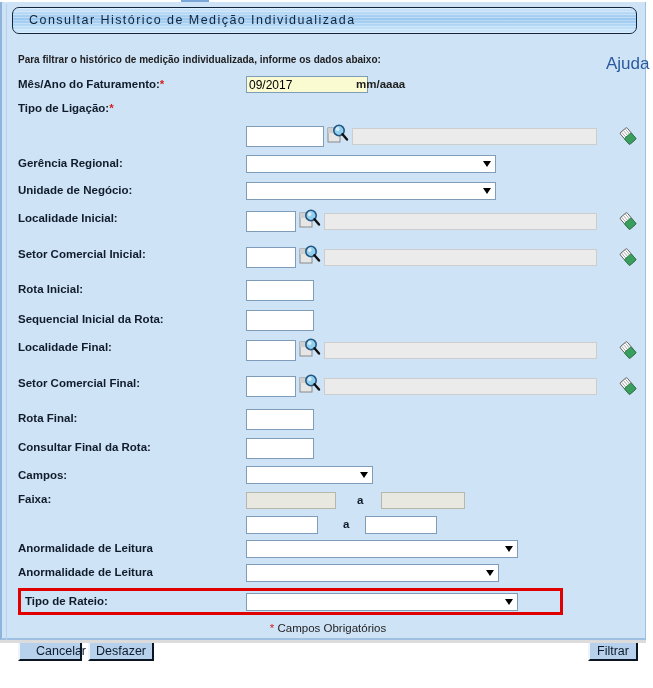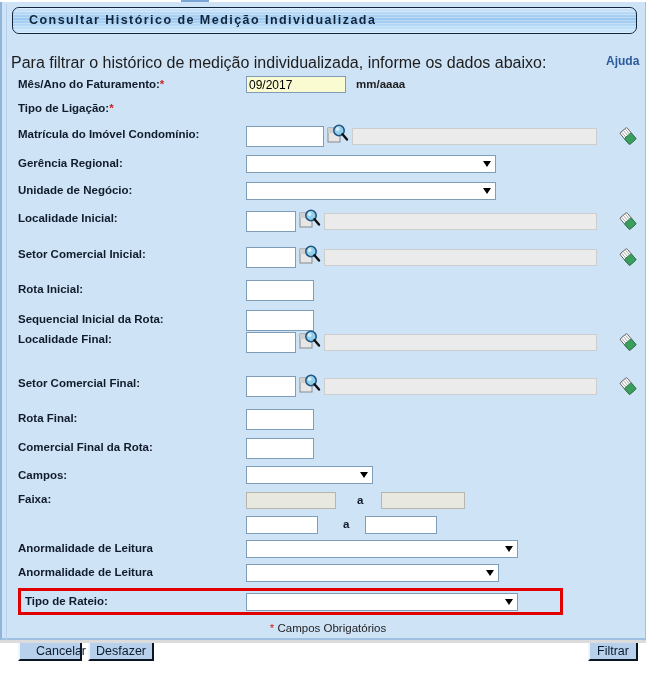--- a/index.html
+++ b/index.html
@@ -51,34 +51,34 @@
   }
   .titlebar::before {
     content: ""; position: absolute; left: 0; top: 0; right: 0; height: 100%;
     background: repeating-linear-gradient(to bottom,
       rgba(255,255,255,0.30) 0px, rgba(255,255,255,0.30) 1px,
       rgba(255,255,255,0) 1px, rgba(255,255,255,0) 3px);
     pointer-events: none;
   }
   .titlebar-text {
     position: absolute; left: 16px; top: 5px;
-    font-size: 12.5px; font-weight: 700; letter-spacing: 1.45px;
+    font-size: 12.5px; font-weight: 400; letter-spacing: 1.45px;
     color: #10243c; white-space: nowrap;
   }
 
   
   .content { position: absolute; left: 8px; top: 40px; width: 636px; }
 
   .intro {
-    position: absolute; left: 1px; top: 12px;
-    font-size: 16px; color: #1d1d1d; white-space: nowrap;
+    position: absolute; left: 8px; top: 12px;
+    font-size: 10px; color: #1d1d1d; white-space: nowrap; font-weight: bold;
   }
   .help-link {
     position: absolute; left: 596px; top: 12px;
-    font-size: 12px; color: #2b5a9c; font-weight: 700;
+    font-size: 17px; color: #2b5a9c; font-weight: 400;
     text-decoration: none; cursor: pointer; white-space: nowrap;
   }
 
   .row { position: absolute; left: 0; width: 636px; height: 21px; }
   .lbl {
     position: absolute; left: 8px; top: 3px;
     font-size: 11.5px; font-weight: bold; color: #111c2b; white-space: nowrap;
   }
   .req { color: #d22020; font-weight: bold; }
 
@@ -167,30 +167,29 @@
       <div class="titlebar-text">Consultar Histórico de Medição Individualizada</div>
     </div>
 
     <div class="content">
 
       <div class="intro">Para filtrar o histórico de medição individualizada, informe os dados abaixo:</div>
       <a class="help-link">Ajuda</a>
 
       <div class="row" style="top:33px;">
         <div class="lbl"><span>Mês/Ano do Faturamento:</span><span class="req">*</span></div>
-        <input class="fld yellow" style="left: 236px; top: 1px; width: 100px;" value="09/2017">
+        <input class="fld yellow" style="left: 236px; top: 1px; width: 122px;" value="09/2017">
         <div class="suffix" style="left:346px; top:3px;">mm/aaaa</div>
       </div>
 
       <div class="row" style="top:57px;">
         <div class="lbl"><span>Tipo de Ligação:</span><span class="req">*</span></div>
       </div>
 
       <div class="row" style="top:83px;">
-        <div class="lbl">Matrícula do Imóvel Condomínio:</div>
         <input class="fld" style="left: 236px; top: 1px; width: 78px; height: 21px;" value="">
         <div class="icon-search" style="left:317px; top:-1px;">
           <svg width="22" height="21" viewBox="0 0 22 21">
             <rect x="1" y="4" width="12" height="14" fill="#e6e6e6" stroke="#8a8a8a" stroke-width="1"></rect>
             <path d="M1 4 L6 4 L6 9 L1 9 Z" fill="#cfcfcf"></path>
             <circle cx="12" cy="6.5" r="5.2" fill="#8fd0f0" stroke="#1b4f7a" stroke-width="1.6" opacity="0.95"></circle>
             <circle cx="10.6" cy="5" r="2" fill="#ffffff" opacity="0.6"></circle>
             <line x1="15.5" y1="10.2" x2="20" y2="15.5" stroke="#111" stroke-width="2.4" stroke-linecap="round"></line>
           </svg>
         </div>
@@ -279,21 +278,21 @@
       <div class="row" style="top:238px;">
         <div class="lbl">Rota Inicial:</div>
         <input class="fld" style="left: 236px; top: 0px; width: 68px; height: 21px;" value="">
       </div>
 
       <div class="row" style="top:268px;">
         <div class="lbl">Sequencial Inicial da Rota:</div>
         <input class="fld" style="left: 236px; top: 0px; width: 68px; height: 21px;" value="">
       </div>
 
-      <div class="row" style="top:288px;">
+      <div class="row" style="top:296px;">
         <div class="lbl">Localidade Final:</div>
         <input class="fld" style="left: 236px; top: 2px; width: 50px; height: 21px;" value="">
         <div class="icon-search" style="left:289px; top:0px;">
           <svg width="22" height="21" viewBox="0 0 22 21">
             <rect x="1" y="4" width="12" height="14" fill="#e6e6e6" stroke="#8a8a8a" stroke-width="1"></rect>
             <path d="M1 4 L6 4 L6 9 L1 9 Z" fill="#cfcfcf"></path>
             <circle cx="12" cy="6.5" r="5.2" fill="#8fd0f0" stroke="#1b4f7a" stroke-width="1.6" opacity="0.95"></circle>
             <circle cx="10.6" cy="5" r="2" fill="#ffffff" opacity="0.6"></circle>
             <line x1="15.5" y1="10.2" x2="20" y2="15.5" stroke="#111" stroke-width="2.4" stroke-linecap="round"></line>
           </svg>
@@ -337,21 +336,21 @@
           </svg>
         </div>
       </div>
 
       <div class="row" style="top:367px;">
         <div class="lbl">Rota Final:</div>
         <input class="fld" style="left: 236px; top: 0px; width: 68px; height: 21px;" value="">
       </div>
 
       <div class="row" style="top:396px;">
-        <div class="lbl">Comercial Final da Rota:</div>
+        <div class="lbl">Consultar Final da Rota:</div>
         <input class="fld" style="left: 236px; top: 0px; width: 68px; height: 21px;" value="">
       </div>
 
       <div class="row" style="top:424px;">
         <div class="lbl">Campos:</div>
         <div class="sel" style="left:236px; top:0px; width:127px;">
           <div class="seltext"></div>
           <div class="arrow"></div>
         </div>
       </div>

